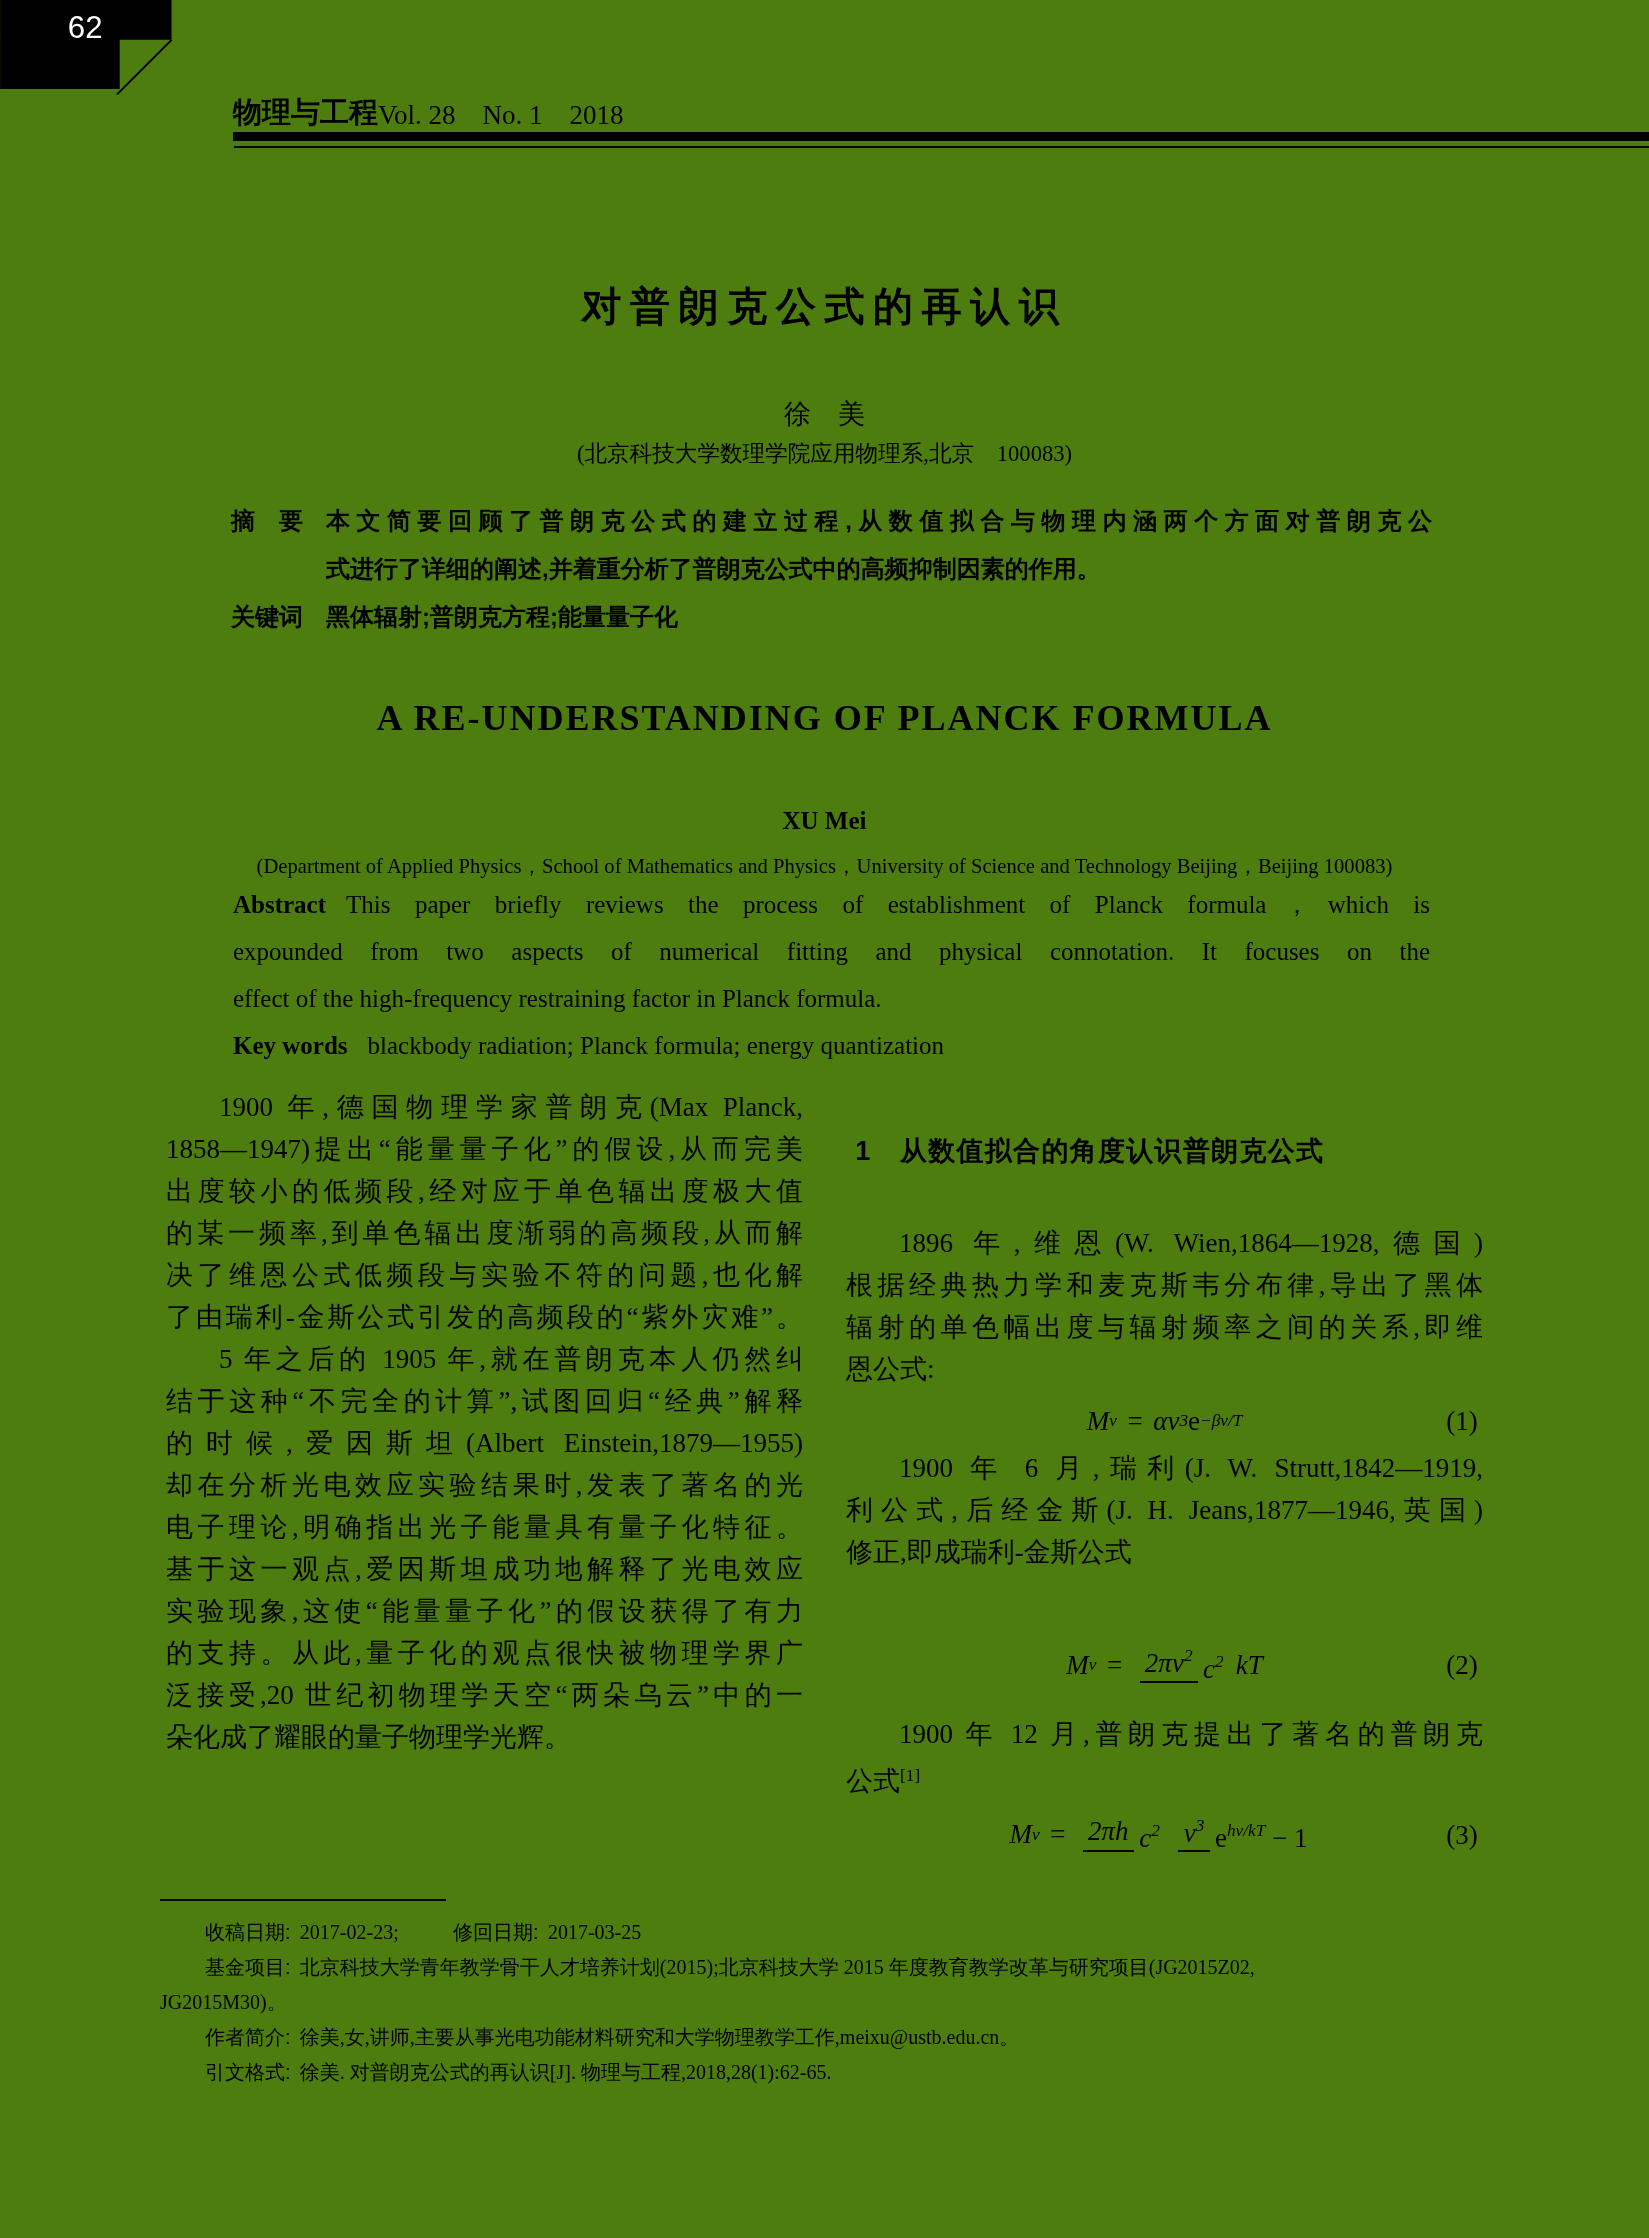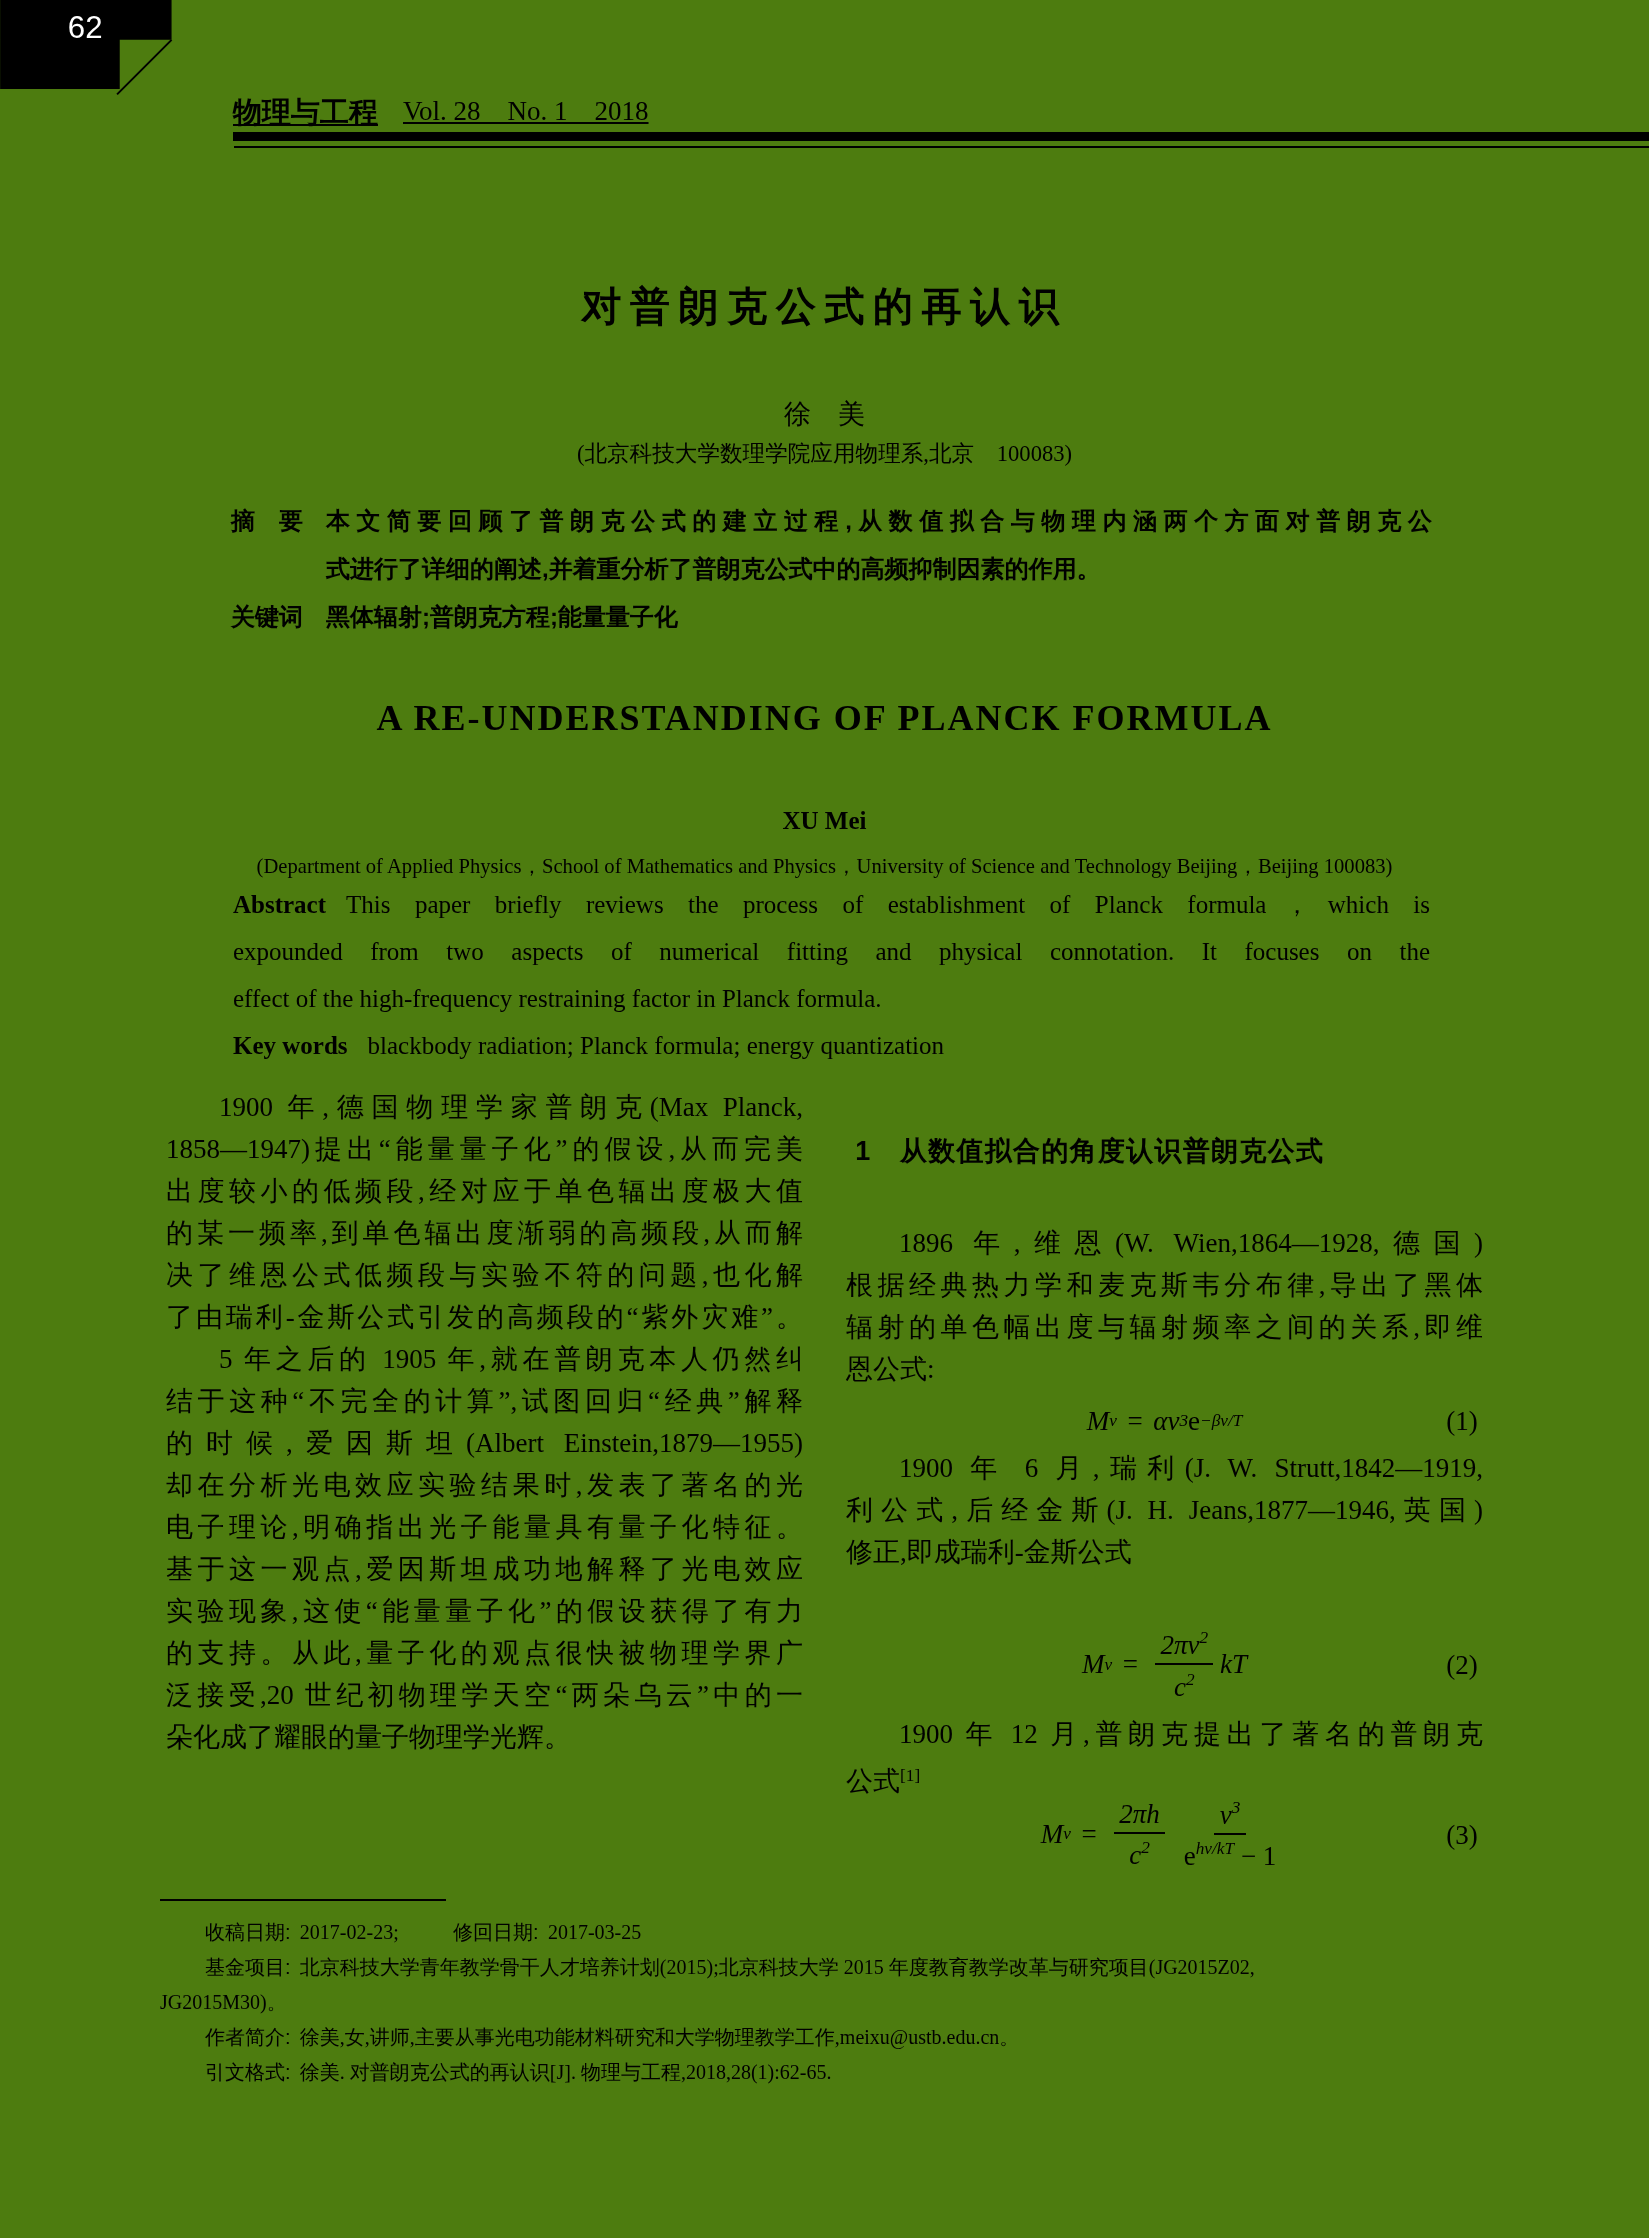--- a/index.html
+++ b/index.html
@@ -4,21 +4,21 @@
 <style>
   html,body { margin:0; padding:0; background:#e8e8e8; }
   .page {
     position:relative; width:1649px; height:2239px; background:#4d7c0f;
     font-family:"Liberation Serif", serif; color:#000; overflow:hidden;
   }
   
   .corner { position:absolute; left:0; top:0; }
 
   
-  .jheader { position:absolute; left:233px; top:93px; display:flex; align-items:flex-start; gap:25px; white-space:nowrap;text-decoration:underline; }
+  .jheader { position:absolute; left:233px; top:93px; display:flex; align-items:flex-end; white-space:nowrap; }
   .jname  { font-family:"Liberation Sans", sans-serif; font-weight:700; font-size:29px; }
   .jissue { font-size:27px; }
 
   .rule-thick { position:absolute; left:233px; right:0; top:132px; height:8.6px; background:#000; }
   .rule-thin  { position:absolute; left:234px; right:0; top:146px; height:2px;  background:#000; }
 
   .center { position:absolute; left:0; width:100%; text-align:center; white-space:nowrap; }
   .title-cn  { top:279px; font-family:"Liberation Sans", sans-serif; font-weight:700; font-size:40px; letter-spacing:8.6px; }
   .author-cn { top:396px; font-size:27px; }
   .affil-cn  { top:438px; font-size:22.6px; }
@@ -59,21 +59,21 @@
   .eq { position:absolute; left:0; right:0; display:flex; align-items:center; justify-content:center; font-size:27px; }
   .eq1 { top:1397px; height:48px; }
   .eq2 { top:1621px; height:88px; }
   .eq3 { top:1794px; height:81px; }
   .eq .eqno { position:absolute; right:5.3px; top:50%; transform:translateY(-50%); }
   .eq-main { display:inline-flex; align-items:center; white-space:nowrap; }
   .mi { font-style:italic; }
   .msub { font-size:17.3px; font-style:italic; vertical-align:-6.7px; }
   .msup { font-size:17.3px; font-style:italic; vertical-align:10.6px; }
   .rel { margin:0 10.6px; }
-  .frac { display:inline-flex; flex-direction:column; align-items:center; margin:0 6.7px; }
+  .frac { display:inline-flex; align-items:center; margin:0 6.7px; }
   .frac .fn { padding:0 5.3px 4px; border-bottom:2px solid #000; line-height:1.05; }
   .frac .fd { padding:5.3px 5.3px 0; line-height:1.05; }
 
   
   .footrule { position:absolute; left:160px; top:1899px; width:286px; height:2px; background:#000; }
   .footnotes { position:absolute; left:160px; top:1915px; width:1341px; font-size:20px; }
   .fl { line-height:35px; }
   .flabel { font-family:"Liberation Sans", sans-serif; font-weight:400; margin-right:9.3px;margin-left:45px; }
   .fgap { margin-right:9.3px; }
 </style>

